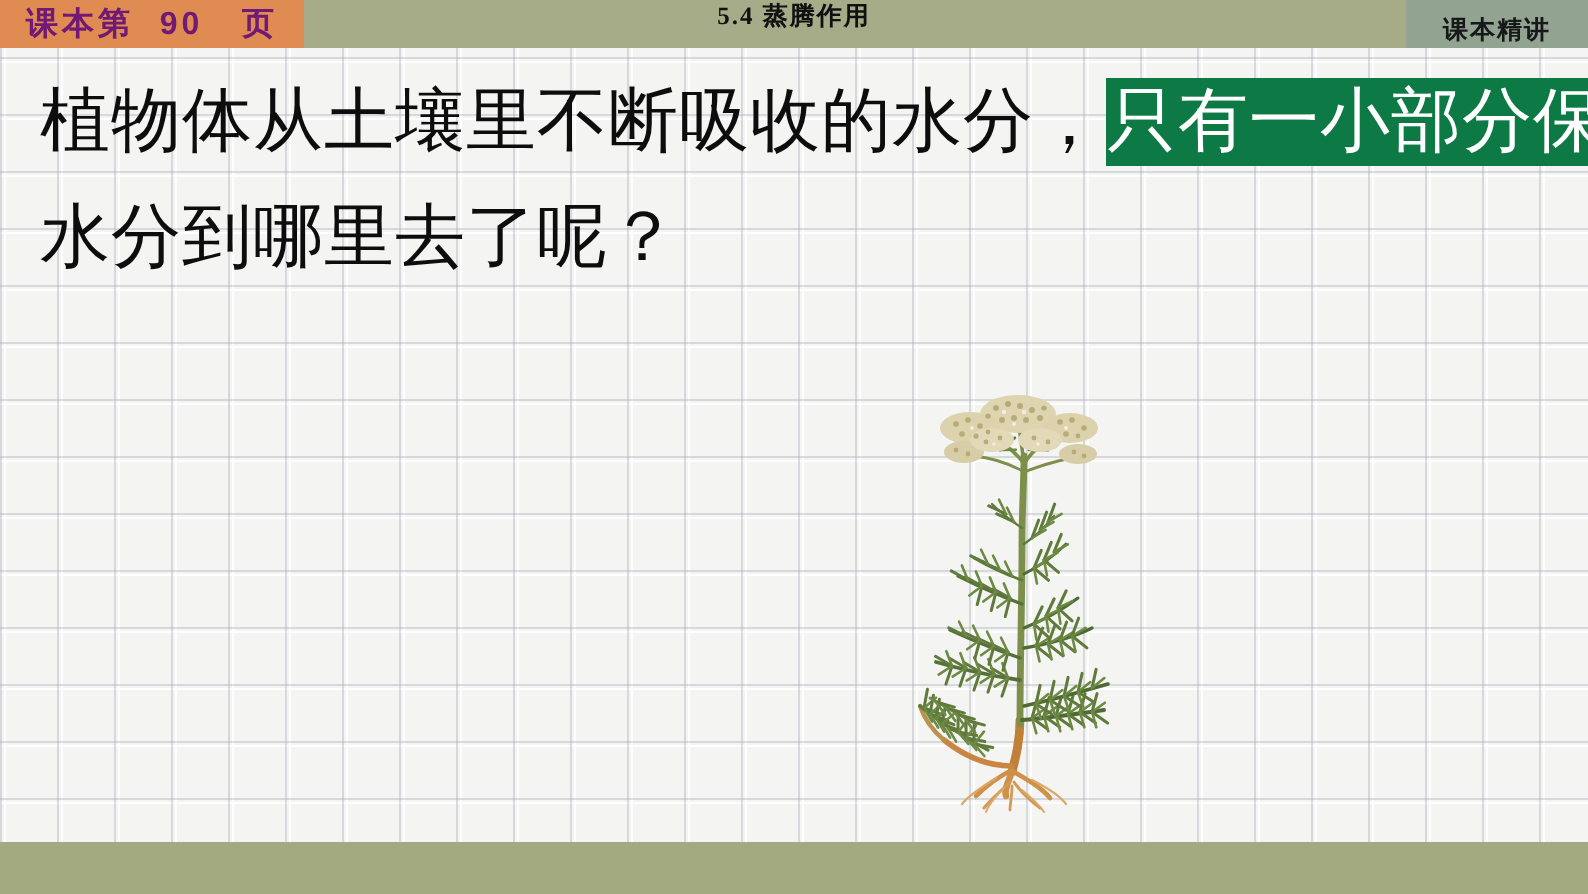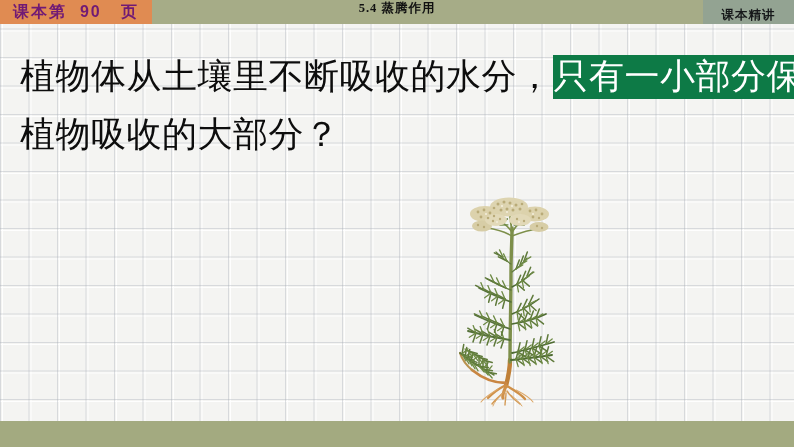--- a/index.html
+++ b/index.html
@@ -84,21 +84,21 @@
     font-size: 12.5px;
     font-weight: bold;
     color: #16181a;
     letter-spacing: 1px;
   }
 
   
   .body-text {
     position: absolute;
     left: 20px;
-    top: 48px;
+    top: 32px;
     width: 760px;
     z-index: 4;
   }
   .text-line {
     font-family: "Liberation Serif", "DejaVu Serif", serif;
     font-size: 35px;
     line-height: 58px;
     color: #0d0d0d;
     white-space: nowrap;
     letter-spacing: 0.5px;
@@ -155,21 +155,21 @@
   </div>
 
   <div class="body-text">
 
     <div class="text-line">
       <span>植物体从土壤里不断吸收的水分，</span><span class="hl">只有一小部分保</span>
     </div>
 
 
     <div class="text-line">
-      <span>植物吸收的大部分？</span>
+      <span>水分到哪里去了呢？</span>
     </div>
 
   </div>
 
   <div class="plant-figure">
     <svg width="160" height="215" viewBox="0 0 160 215" xmlns="http://www.w3.org/2000/svg">
       <defs>
         <g id="leaflet-r">
           <path d="M0 0 L9 -3.2" stroke="#5f7a3b" stroke-width="1.5" stroke-linecap="round"></path>
           <path d="M0 0 L7.5 2.6" stroke="#6d8a44" stroke-width="1.3" stroke-linecap="round"></path>

